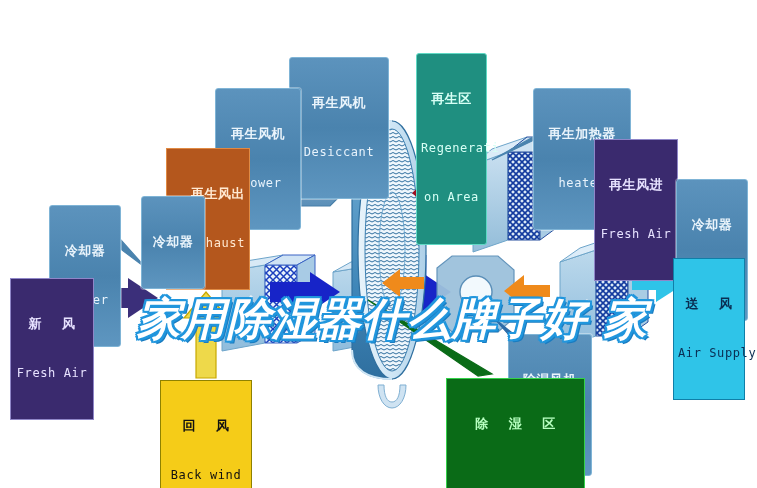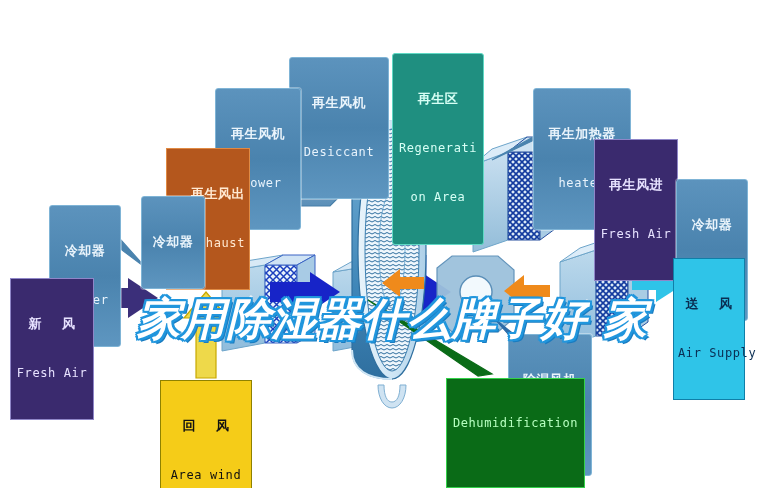--- a/index.html
+++ b/index.html
@@ -299,21 +299,21 @@
   <div class="label sty-steel" style="left:289px;top:57px;width:100px;">
     <span class="cn">再生风机</span>
     <span class="en">Desiccant</span>
   </div>
 
   <div class="label sty-steel" style="left:215px;top:88px;width:86px;">
     <span class="cn">再生风机</span>
     <span class="en">Blower</span>
   </div>
 
-  <div class="label sty-teal" style="left:392px;top:53px;width:92px;">
+  <div class="label sty-teal" style="left:416px;top:53px;width:71px;">
     <span class="cn">再生区</span>
     <span class="en">Regenerati</span>
     <span class="en">on Area</span>
   </div>
 
   <div class="label sty-steel" style="left:533px;top:88px;width:98px;">
     <span class="cn">再生加热器</span>
     <span class="en">heater</span>
   </div>
 
@@ -350,26 +350,26 @@
     <span class="cn">送    风</span>
     <span class="en">Air Supply</span>
   </div>
 
   <div class="label sty-steel" style="left:508px;top:334px;width:84px;">
     <span class="cn">除湿风机</span>
     <span class="en">Blower</span>
   </div>
 
   <div class="label sty-green" style="left:446px;top:378px;width:139px;">
-    <span class="en">Dehumidification</span>
+    <span class="cn">除    湿    区</span>
     
   </div>
 
   <div class="label sty-yellow" style="left:160px;top:380px;width:92px;">
     <span class="cn">回    风</span>
-    <span class="en">Area wind</span>
+    <span class="en">Back wind</span>
   </div>
 
   <div id="overlay-title">
     <span class="tline">家用除湿器什么牌子好 家</span>
   </div>
 
 </div>
 
 </body></html>

